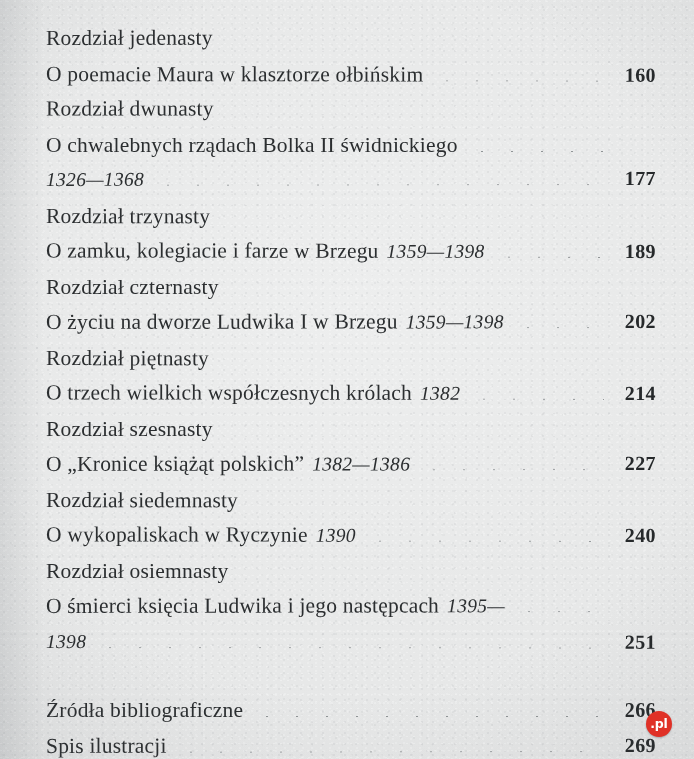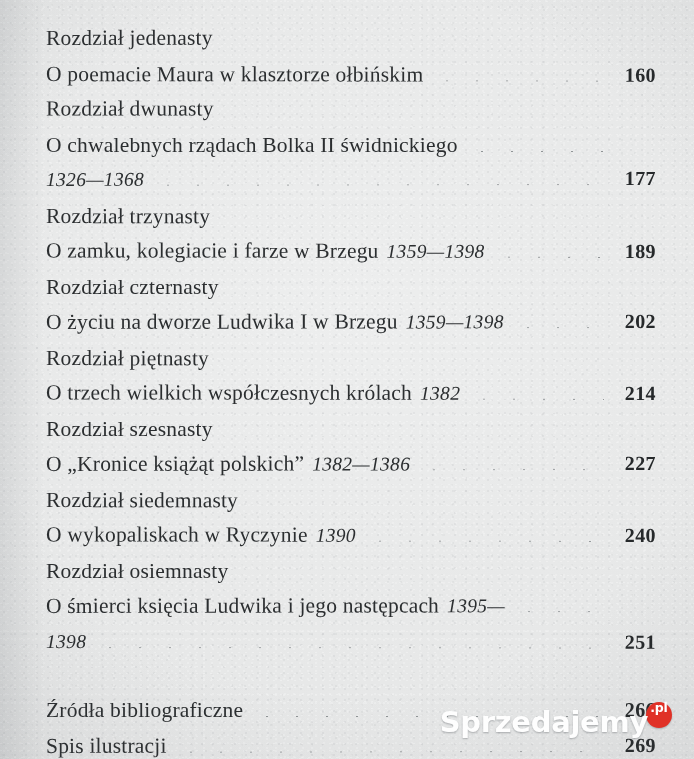--- a/index.html
+++ b/index.html
@@ -151,20 +151,21 @@
     line-height: 1;
   }
   #wm-badge {
     margin-left: -2px;
     margin-top: -6px;
     width: 26px;
     height: 26px;
     border-radius: 50%;
     background: #e03127;
     display: flex;
+    align-items: center;
     justify-content: center;
     box-shadow: 0 1px 2px rgba(90,95,100,.4);
   }
   #wm-badge span {
     font-family: "DejaVu Sans", "Liberation Sans", sans-serif;
     font-size: 12.5px;
     font-weight: 700;
     color: #ffffff;
     letter-spacing: -0.2px;
     line-height: 1;
@@ -268,19 +269,18 @@
       <div class="line j1 entry">
         <span class="txt">Spis ilustracji</span>
         <span class="leader"></span>
         <span class="pg">269</span>
       </div>
     </div>
 
   <div id="vignette"></div>
 
   <div id="watermark">
-    <div id="wm-text">Sprzedajemy</div>
     <div id="wm-badge">
       <span>.pl</span>
     </div>
   </div>
 
 </div>
 
 </body></html>

